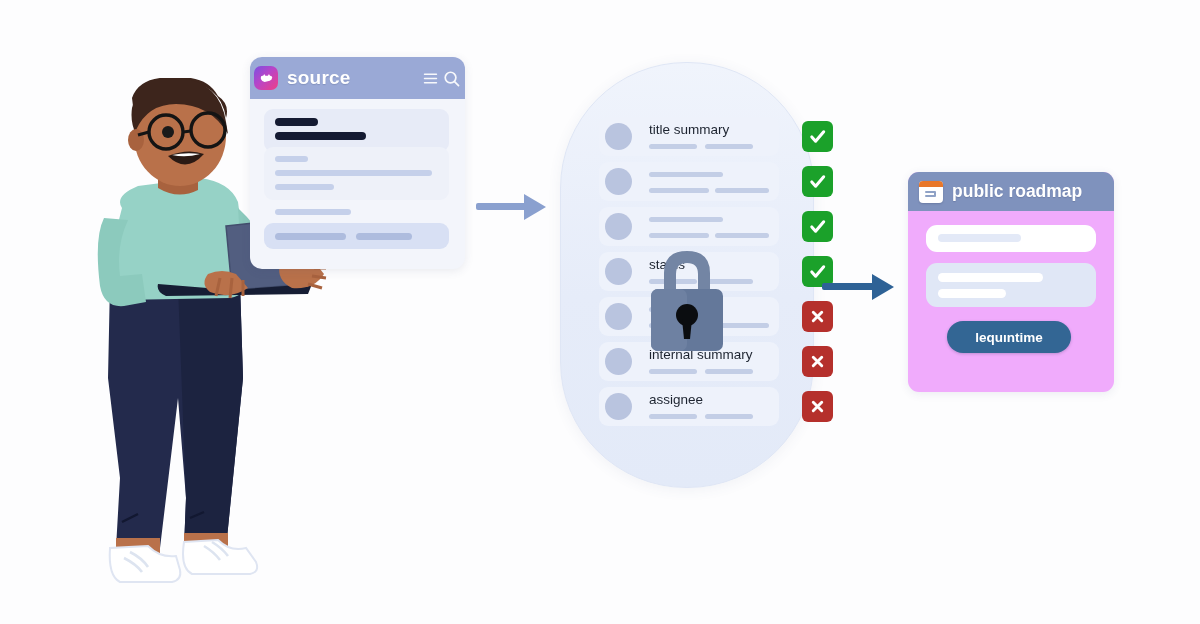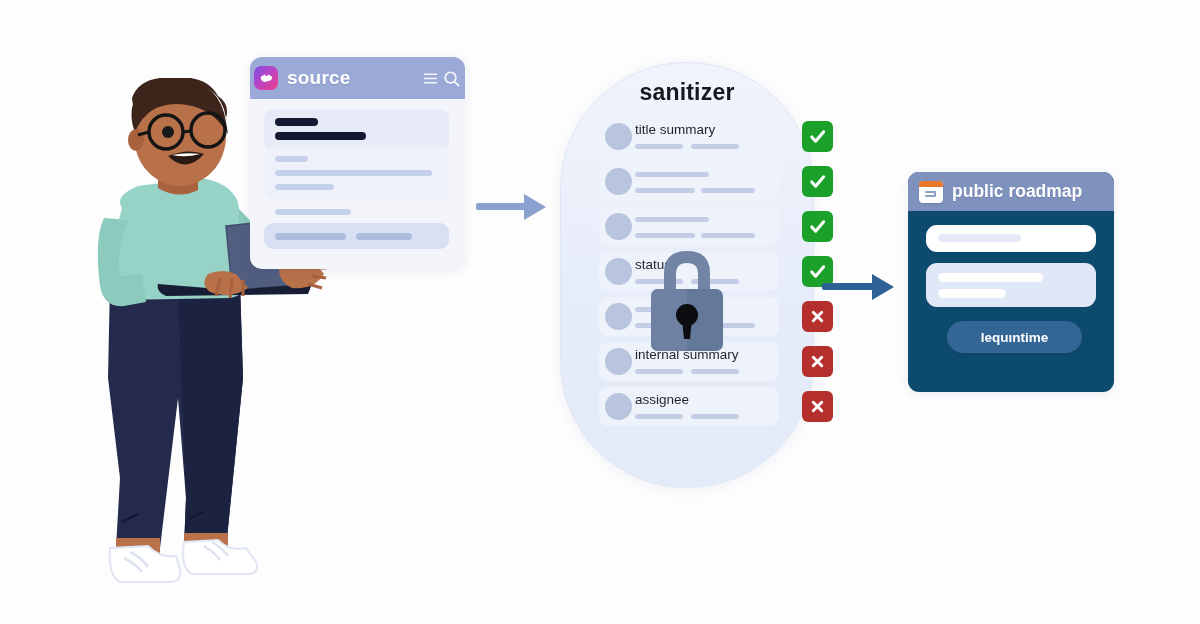--- a/index.html
+++ b/index.html
@@ -68,42 +68,42 @@
   #sanitizer-rows{position:absolute;left:38px;top:54px;width:180px;}
   .san-row{
     position:relative;height:39px;margin-bottom:6px;
     background:#eef2fb;border-radius:9px;
     display:flex;align-items:center;
   }
   .san-avatar{
     width:27px;height:27px;border-radius:50%;
     background:#b9c4df;margin-left:6px;flex:0 0 auto;
   }
-  .san-content{margin-left:3px;flex:1 1 auto;position:relative;height:30px;}
+  .san-content{margin-left:17px;flex:1 1 auto;position:relative;height:30px;}
   .san-label{
     position:absolute;left:0;top:0;
     font-size:13.5px;color:#1d2430;white-space:nowrap;
   }
   .san-bar{position:absolute;height:5px;border-radius:3px;background:#c3cee6;}
   .status-box{
     position:absolute;right:-54px;top:4px;
     width:31px;height:31px;border-radius:6px;
     display:flex;align-items:center;justify-content:center;
   }
   .status-box.ok{background:#1ba12a;}
   .status-box.no{background:#b5302c;}
 
   #lock-icon{
     left:637px;top:243px;width:100px;height:112px;
   }
 
   
   #roadmap-card{
     left:908px;top:172px;width:206px;height:220px;
-    background:#0c4a6e;border-radius:11px;
+    background:#f0abfc;border-radius:11px;
     box-shadow:0 2px 10px rgba(60,70,110,.09);
     overflow:hidden;
   }
   #roadmap-header{
     position:absolute;left:0;top:0;width:100%;height:39px;
     background:#7f92bd;display:flex;align-items:center;gap:9px;
     padding:0 11px;box-sizing:border-box;
   }
   #roadmap-app-icon{
     width:24px;height:22px;border-radius:4px;background:#ffffff;
@@ -114,21 +114,21 @@
     position:absolute;left:0;top:0;width:100%;height:6px;background:#e8772a;
   }
   #roadmap-title{
     color:#fff;font-size:17.5px;font-weight:700;
     text-shadow:0 1px 1px rgba(40,50,90,.2);white-space:nowrap;
   }
   #roadmap-body{position:absolute;left:0;top:39px;width:100%;height:181px;}
   .rm-block{position:absolute;border-radius:11px;}
   .rm-line{position:absolute;border-radius:5px;}
   #roadmap-cta{
-    position:absolute;left:39px;top:110px;width:135px;height:32px;
+    position:absolute;left:39px;top:110px;width:124px;height:32px;
     background:#336694;border-radius:16px;
     display:flex;align-items:center;justify-content:center;
     color:#ffffff;font-size:13.5px;font-weight:700;
     box-shadow:0 1px 3px rgba(30,50,80,.25);
   }
 
   
   #person{left:80px;top:78px;width:265px;height:510px;}
 </style>
 </head>
@@ -226,21 +226,20 @@
       <div class="src-line" style="left:106px;top:134px;width:56px;height:7px;background:#aebcde;"></div>
     </div>
   </div>
 
   <div class="abs" style="left:476px;top:194px;width:70px;height:26px;">
     <div class="arrow-shaft" style="left:0;top:9px;width:52px;height:7px;background:#8aa0cf;"></div>
     <div class="arrow-head" style="left:48px;top:0;border-top:13px solid transparent;border-bottom:13px solid transparent;border-left:22px solid #8aa0cf;"></div>
   </div>
 
   <div id="sanitizer-capsule" class="abs">
-    <div id="sanitizer-title">sanitizer</div>
     <div id="sanitizer-rows">
         <div class="san-row">
           <div class="san-avatar"></div>
           <div class="san-content">
             <div class="san-label">title summary</div>
             <div class="san-bar" style="left: 0px; width: 48px; top: 22px;"></div>
             <div class="san-bar" style="left: 56px; width: 48px; top: 22px;"></div>
           </div>
           <div class="status-box ok">
             <svg width="19" height="19" viewBox="0 0 20 20">

